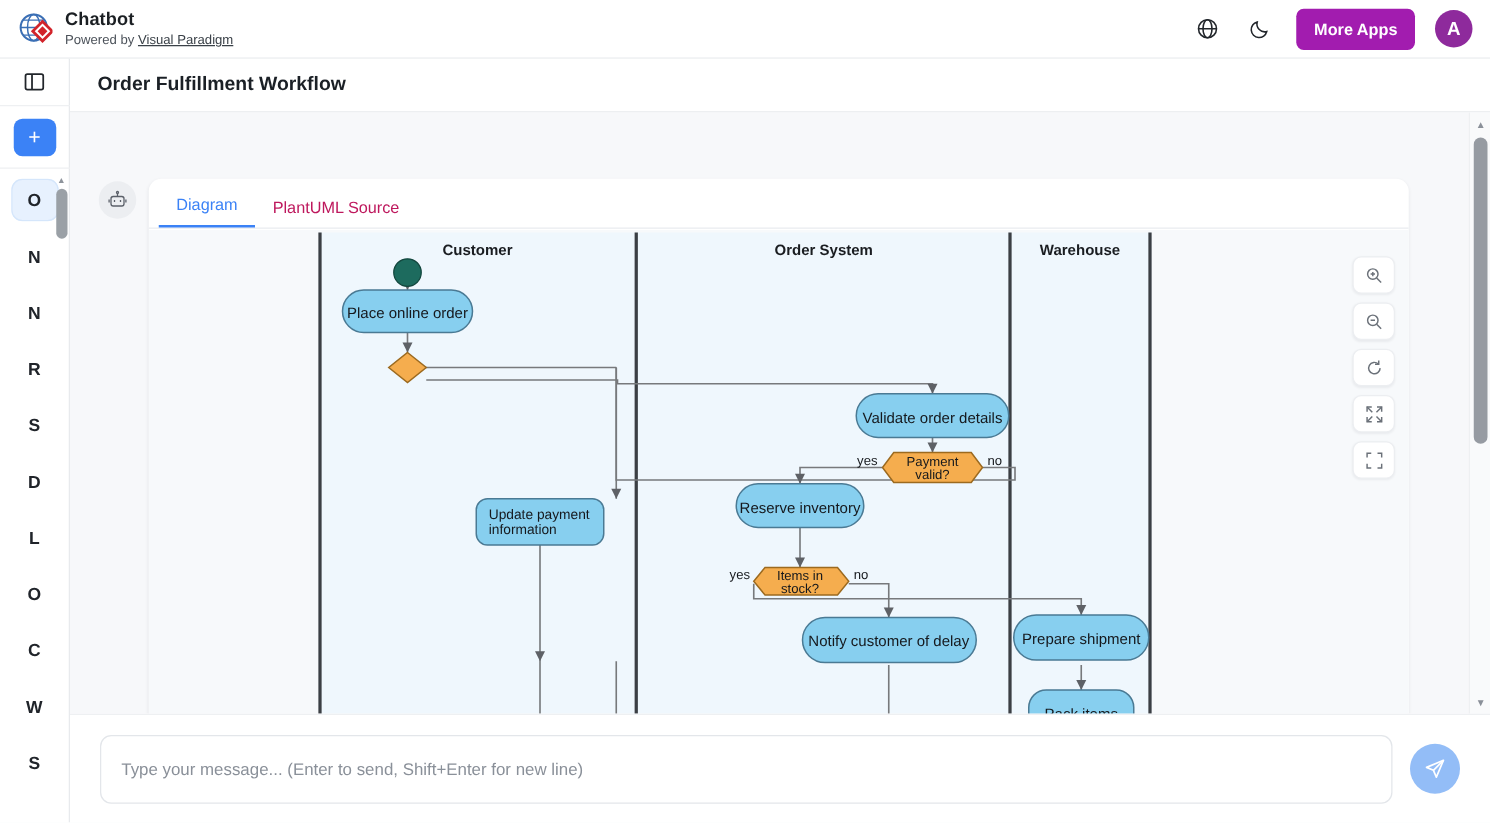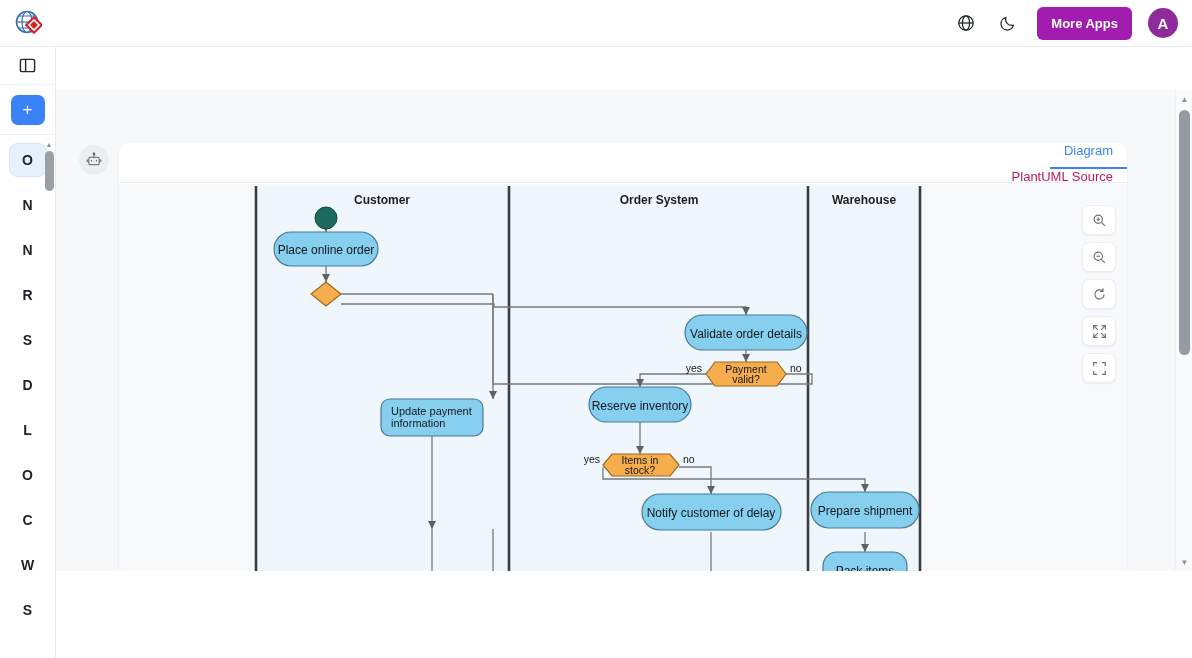--- a/index.html
+++ b/index.html
@@ -95,21 +95,21 @@
     border-radius: 50%; background: #eceef1;
     display: flex; align-items: center; justify-content: center;
   }
   .card {
     position: absolute; top: 53px; left: 63px; width: 1008px; height: 440px;
     background: #ffffff; border-radius: 10px; box-shadow: 0 1px 3px rgba(16,24,40,.07);
     overflow: hidden;
   }
   .tabs {
     height: 40px; display: flex; align-items: flex-end;
-    padding-left: 8px; border-bottom: 1px solid #e9ecef; flex-direction: column;
+    padding-left: 8px; border-bottom: 1px solid #e9ecef;
   }
   .tab {
     font-size: 13px; color: #be185d; padding: 0 14px 9px 14px; cursor: pointer;
     background: none; border: none; font-family: "Liberation Sans", sans-serif;
   }
   .tab.active { color: #3b82f6; border-bottom: 2.5px solid #3b82f6; }
 
   
   .diagram-view {
     position: absolute; top: 41px; left: 0; width: 1008px; height: 399px;
@@ -174,20 +174,24 @@
       <span class="brand-logo">
         <svg width="28" height="28" viewBox="0 0 28 28">
           <circle cx="13" cy="13" r="10.5" fill="none" stroke="#3b6fb5" stroke-width="1.6"></circle>
           <ellipse cx="13" cy="13" rx="5" ry="10.5" fill="none" stroke="#3b6fb5" stroke-width="1.2"></ellipse>
           <line x1="2.5" y1="13" x2="23.5" y2="13" stroke="#3b6fb5" stroke-width="1.2"></line>
           <line x1="4.5" y1="7" x2="21.5" y2="7" stroke="#3b6fb5" stroke-width="1"></line>
           <line x1="4.5" y1="19" x2="21.5" y2="19" stroke="#3b6fb5" stroke-width="1"></line>
           <rect x="14.5" y="10.5" width="11" height="11" transform="rotate(45 20 16)" fill="#ffffff" stroke="#d2232a" stroke-width="2.2"></rect>
           <rect x="17.2" y="13.2" width="5.6" height="5.6" transform="rotate(45 20 16)" fill="#d2232a"></rect>
         </svg>
+      </span>
+      <span class="brand-text">
+        <div class="brand-title">Chatbot</div>
+        <div class="brand-sub"><span>Powered by </span><a href="#">Visual Paradigm</a></div>
       </span>
     </div>
 
     <div class="topbar-right">
       <button class="icon-btn" aria-label="language">
         <svg width="18" height="18" viewBox="0 0 20 20" fill="none" stroke="currentColor" stroke-width="1.4">
           <circle cx="10" cy="10" r="8"></circle>
             <line x1="2" y1="10" x2="18" y2="10"></line>
           <ellipse cx="10" cy="10" rx="4" ry="8"></ellipse>
         </svg>
@@ -225,20 +229,23 @@
       <div class="rail-item">W</div>
       <div class="rail-item">S</div>
       <div class="rail-scroll">
         <div class="arrow">▲</div>
         <div class="thumb"></div>
 
       </div>
     </div>
   </div>
 
+  <div class="pagebar">
+    <div class="page-title">Order Fulfillment Workflow</div>
+  </div>
 
   <div class="canvas">
 
     <div class="bot-avatar">
       <svg width="16" height="16" viewBox="0 0 20 20" fill="none" stroke="#5b6069" stroke-width="1.3">
         <rect x="3.5" y="6.5" width="13" height="9.5" rx="2.2"></rect>
         <line x1="10" y1="3" x2="10" y2="6.5"></line>
           <circle cx="10" cy="2.4" r="1"></circle>
         <line x1="7" y1="10" x2="7" y2="12"></line>
           <line x1="13" y1="10" x2="13" y2="12"></line>
@@ -421,14 +428,23 @@
       </div>
     </div>
   </div>
 
   <div class="vscroll">
     <div class="sb-arrow sb-up">▲</div>
     <div class="sb-thumb"></div>
     <div class="sb-arrow sb-dn">▼</div>
   </div>
 
+  <div class="composer">
+    <input class="msg-input" type="text" placeholder="Type your message... (Enter to send, Shift+Enter for new line)" style="">
+    <button class="send-btn">
+      <svg width="18" height="18" viewBox="0 0 20 20" fill="none" stroke="currentColor" stroke-width="1.5" stroke-linejoin="round">
+        <path d="M17.5 2.5 L2.5 8.8 L8.6 11.4 L11.2 17.5 Z"></path>
+        <line x1="17.5" y1="2.5" x2="8.6" y2="11.4"></line>
+      </svg>
+    </button>
+  </div>
 
 </div>
 
 </body></html>

